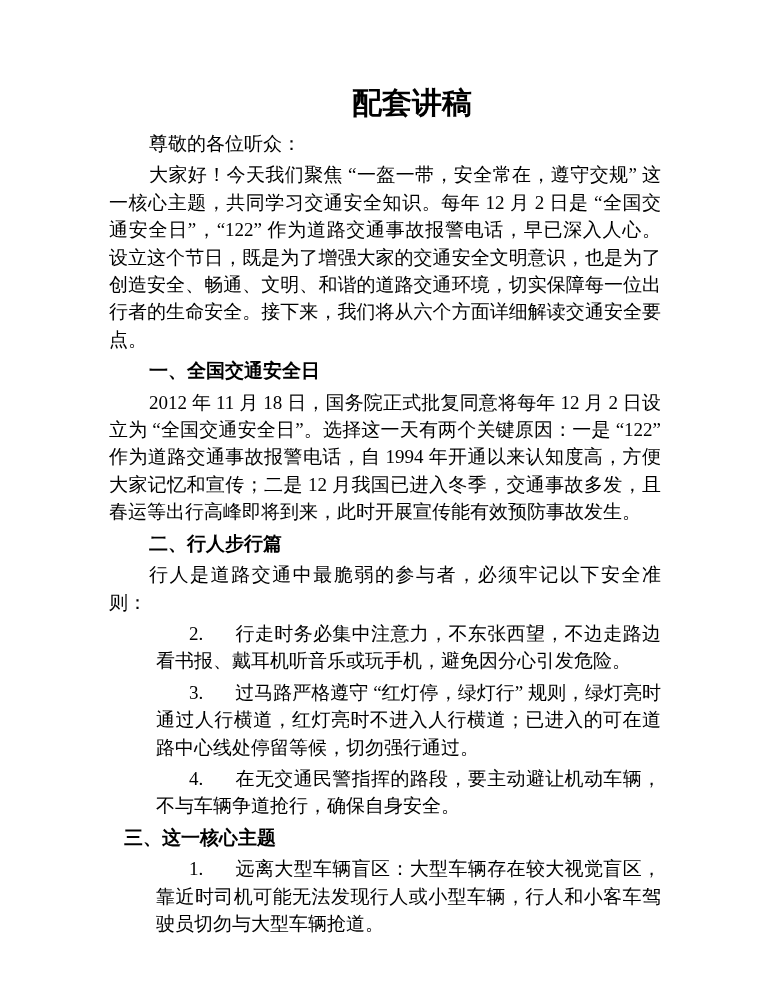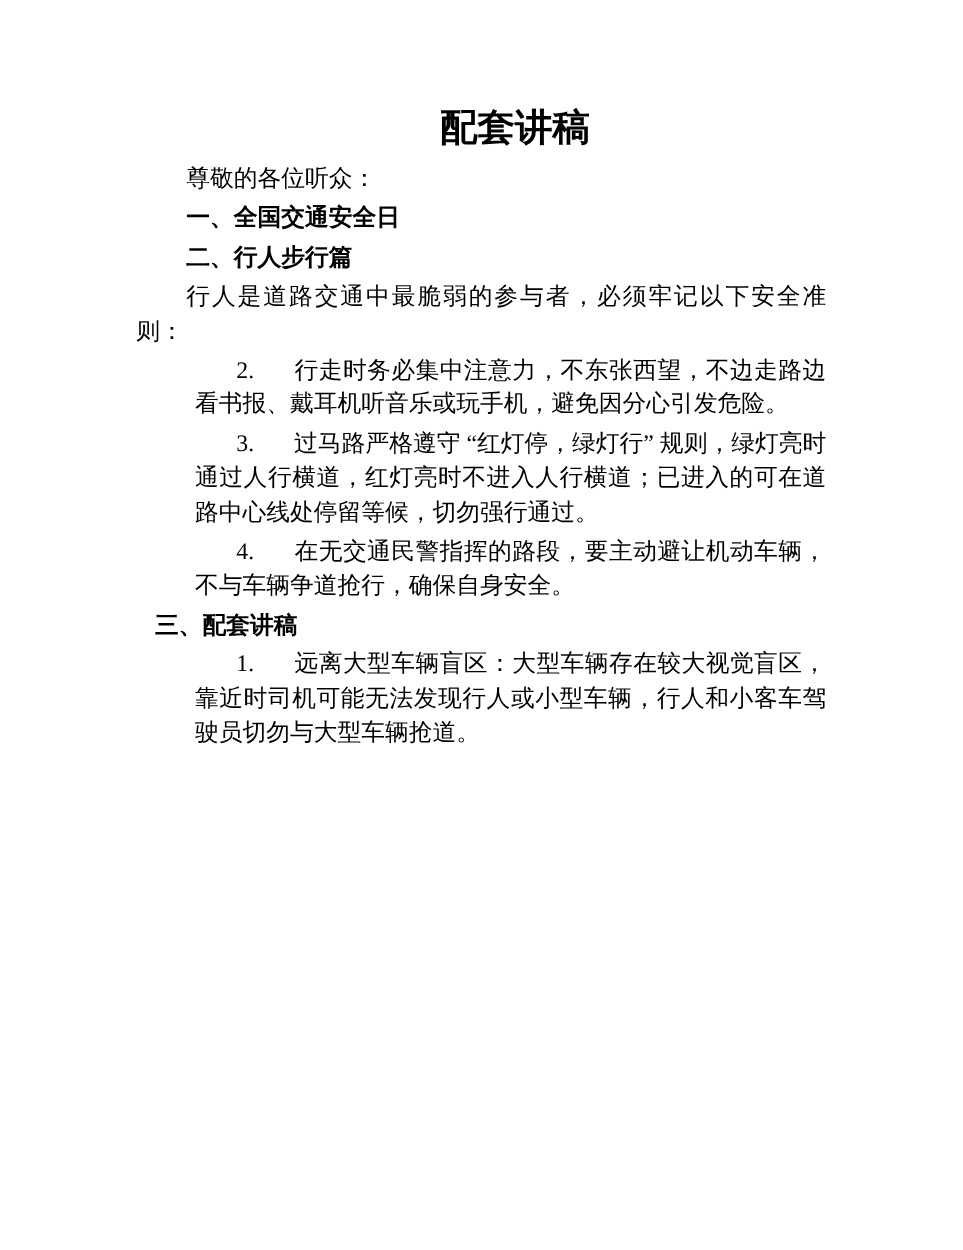--- a/index.html
+++ b/index.html
@@ -43,42 +43,44 @@
 </style>
 </head>
 <body>
 
 <div class="page">
 
   <div class="doc-title">配套讲稿</div>
 
   <p class="para indent2">尊敬的各位听众：</p>
 
+  <p class="para indent2">大家好！今天我们聚焦 “一盔一带，安全常在，遵守交规” 这一核心主题，共同学习交通安全知识。每年 12 月 2 日是 “全国交通安全日”，“122” 作为道路交通事故报警电话，早已深入人心。设立这个节日，既是为了增强大家的交通安全文明意识，也是为了创造安全、畅通、文明、和谐的道路交通环境，切实保障每一位出行者的生命安全。接下来，我们将从六个方面详细解读交通安全要点。</p>
 
   <h2 class="heading indent2">一、全国交通安全日</h2>
 
+  <p class="para indent2">2012 年 11 月 18 日，国务院正式批复同意将每年 12 月 2 日设立为 “全国交通安全日”。选择这一天有两个关键原因：一是 “122” 作为道路交通事故报警电话，自 1994 年开通以来认知度高，方便大家记忆和宣传；二是 12 月我国已进入冬季，交通事故多发，且春运等出行高峰即将到来，此时开展宣传能有效预防事故发生。</p>
 
 
   <h2 class="heading indent2">二、行人步行篇</h2>
 
   <p class="para indent2">行人是道路交通中最脆弱的参与者，必须牢记以下安全准则：</p>
 
 
   <div class="list-item">
     <span class="li-num">2.</span><span class="li-text">行走时务必集中注意力，不东张西望，不边走路边看书报、戴耳机听音乐或玩手机，避免因分心引发危险。</span>
   </div>
 
   <div class="list-item">
     <span class="li-num">3.</span><span class="li-text">过马路严格遵守 “红灯停，绿灯行” 规则，绿灯亮时通过人行横道，红灯亮时不进入人行横道；已进入的可在道路中心线处停留等候，切勿强行通过。</span>
   </div>
 
   <div class="list-item">
     <span class="li-num">4.</span><span class="li-text">在无交通民警指挥的路段，要主动避让机动车辆，不与车辆争道抢行，确保自身安全。</span>
   </div>
 
-  <h2 class="heading indent08">三、配套讲稿</h2>
+  <h2 class="heading indent08">三、这一核心主题</h2>
 
 
   <div class="list-item">
     <span class="li-num">1.</span><span class="li-text">远离大型车辆盲区：大型车辆存在较大视觉盲区，靠近时司机可能无法发现行人或小型车辆，行人和小客车驾驶员切勿与大型车辆抢道。</span>
   </div>
 
 </div>
 
 </body></html>

